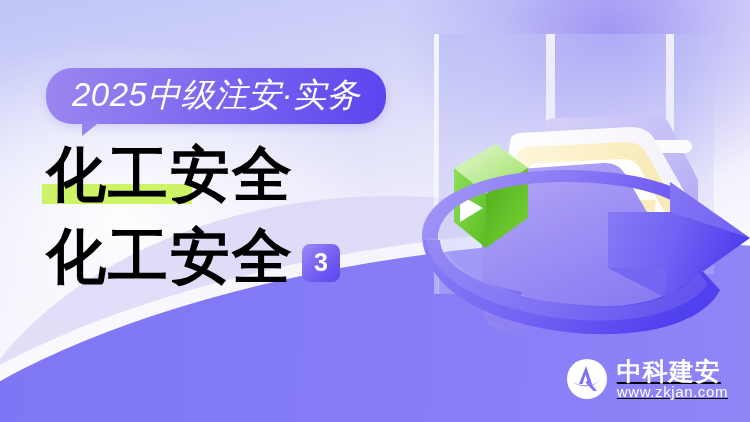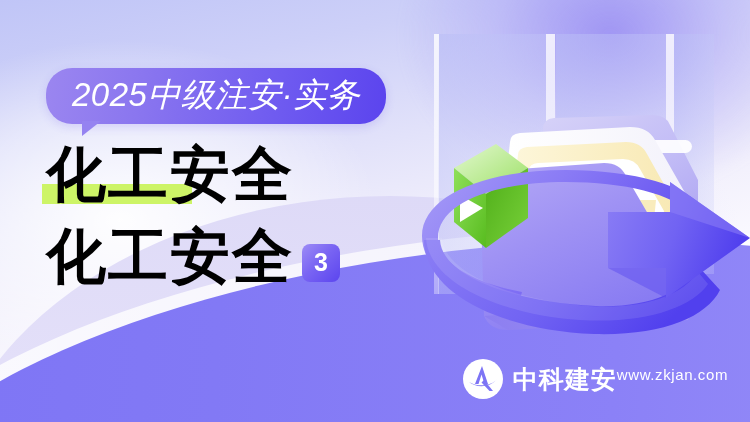--- a/index.html
+++ b/index.html
@@ -164,21 +164,21 @@
     right: 22px; bottom: 22px;
     display: flex;
     align-items: center;
     gap: 9px;
   }
   .logo-mark {
     width: 42px; height: 42px;
     flex: 0 0 42px;
   }
   .logo-mark svg { display: block; width: 100%; height: 100%; }
-  .logo-text { display: flex; flex-direction: row; line-height: 1; }
+  .logo-text { display: flex; flex-direction: column; line-height: 1; text-decoration: underline; }
   .logo-name {
     color: #ffffff;
     font-size: 25px;
     font-weight: 700;
     letter-spacing: 1px;
     font-family: "Liberation Sans", "DejaVu Sans", sans-serif;
   }
   .logo-url {
     color: #ffffff;
     font-size: 15px;

